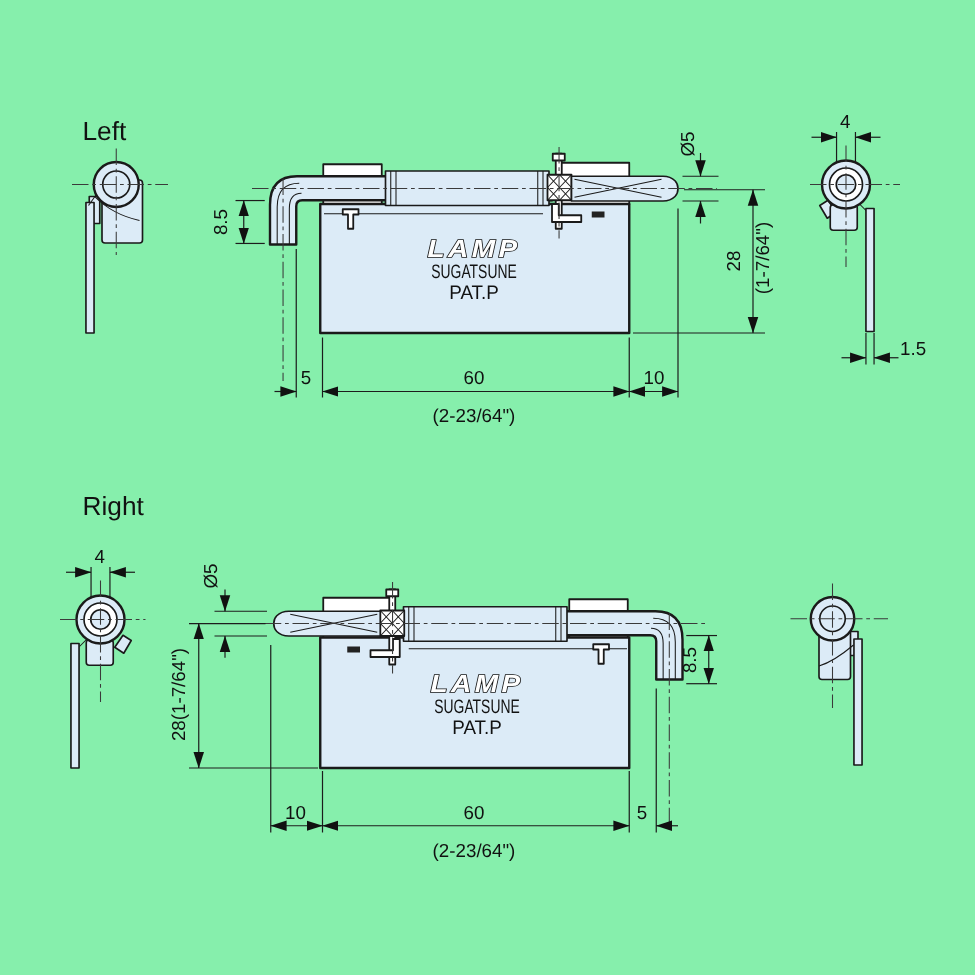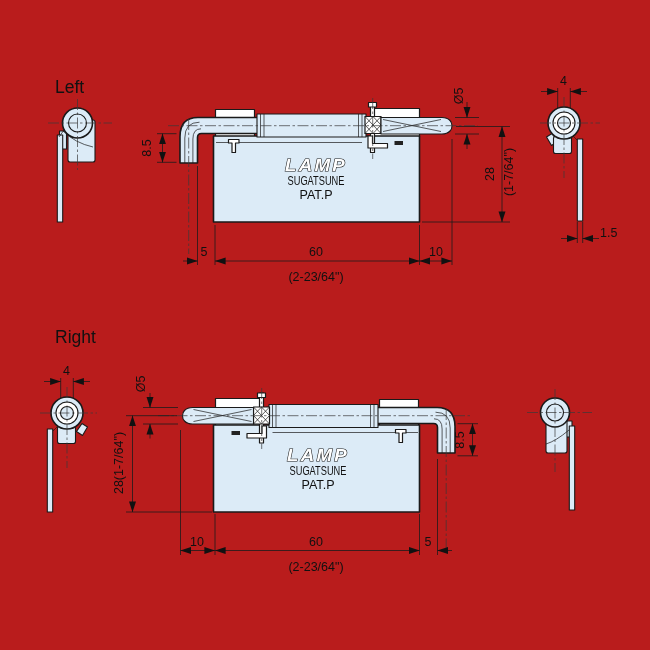--- a/index.html
+++ b/index.html
@@ -1,16 +1,16 @@
 <!DOCTYPE html>
 <html><head>
 <meta charset="utf-8">
 <style>
   html,body{margin:0;padding:0;background:#fff;}
-  .stage{width:650px;height:650px;background:#b91c1c;position:relative;overflow:hidden;
+  .stage{width:650px;height:650px;background:#86efac;position:relative;overflow:hidden;
          font-family:"Liberation Sans",sans-serif;}
   svg text{font-family:"Liberation Sans",sans-serif;}
   .part{fill:#dcebf7;stroke:#1a1a1a;stroke-width:1.6;stroke-linejoin:round;}
   .part-thin{fill:#dcebf7;stroke:#1a1a1a;stroke-width:1.1;stroke-linejoin:round;}
   .white-part{fill:#ffffff;stroke:#1a1a1a;stroke-width:1.2;stroke-linejoin:round;}
   .detail{stroke:#1a1a1a;stroke-width:0.7;fill:none;}
   .dim{stroke:#1c1c1c;stroke-width:0.8;fill:none;}
   .cl{stroke:#3a3a3a;stroke-width:0.7;fill:none;stroke-dasharray:11 2.5 2.5 2.5;}
   .dimtxt{font-size:12.5px;fill:#111;}
   .lbl{font-size:17.5px;fill:#111;}

